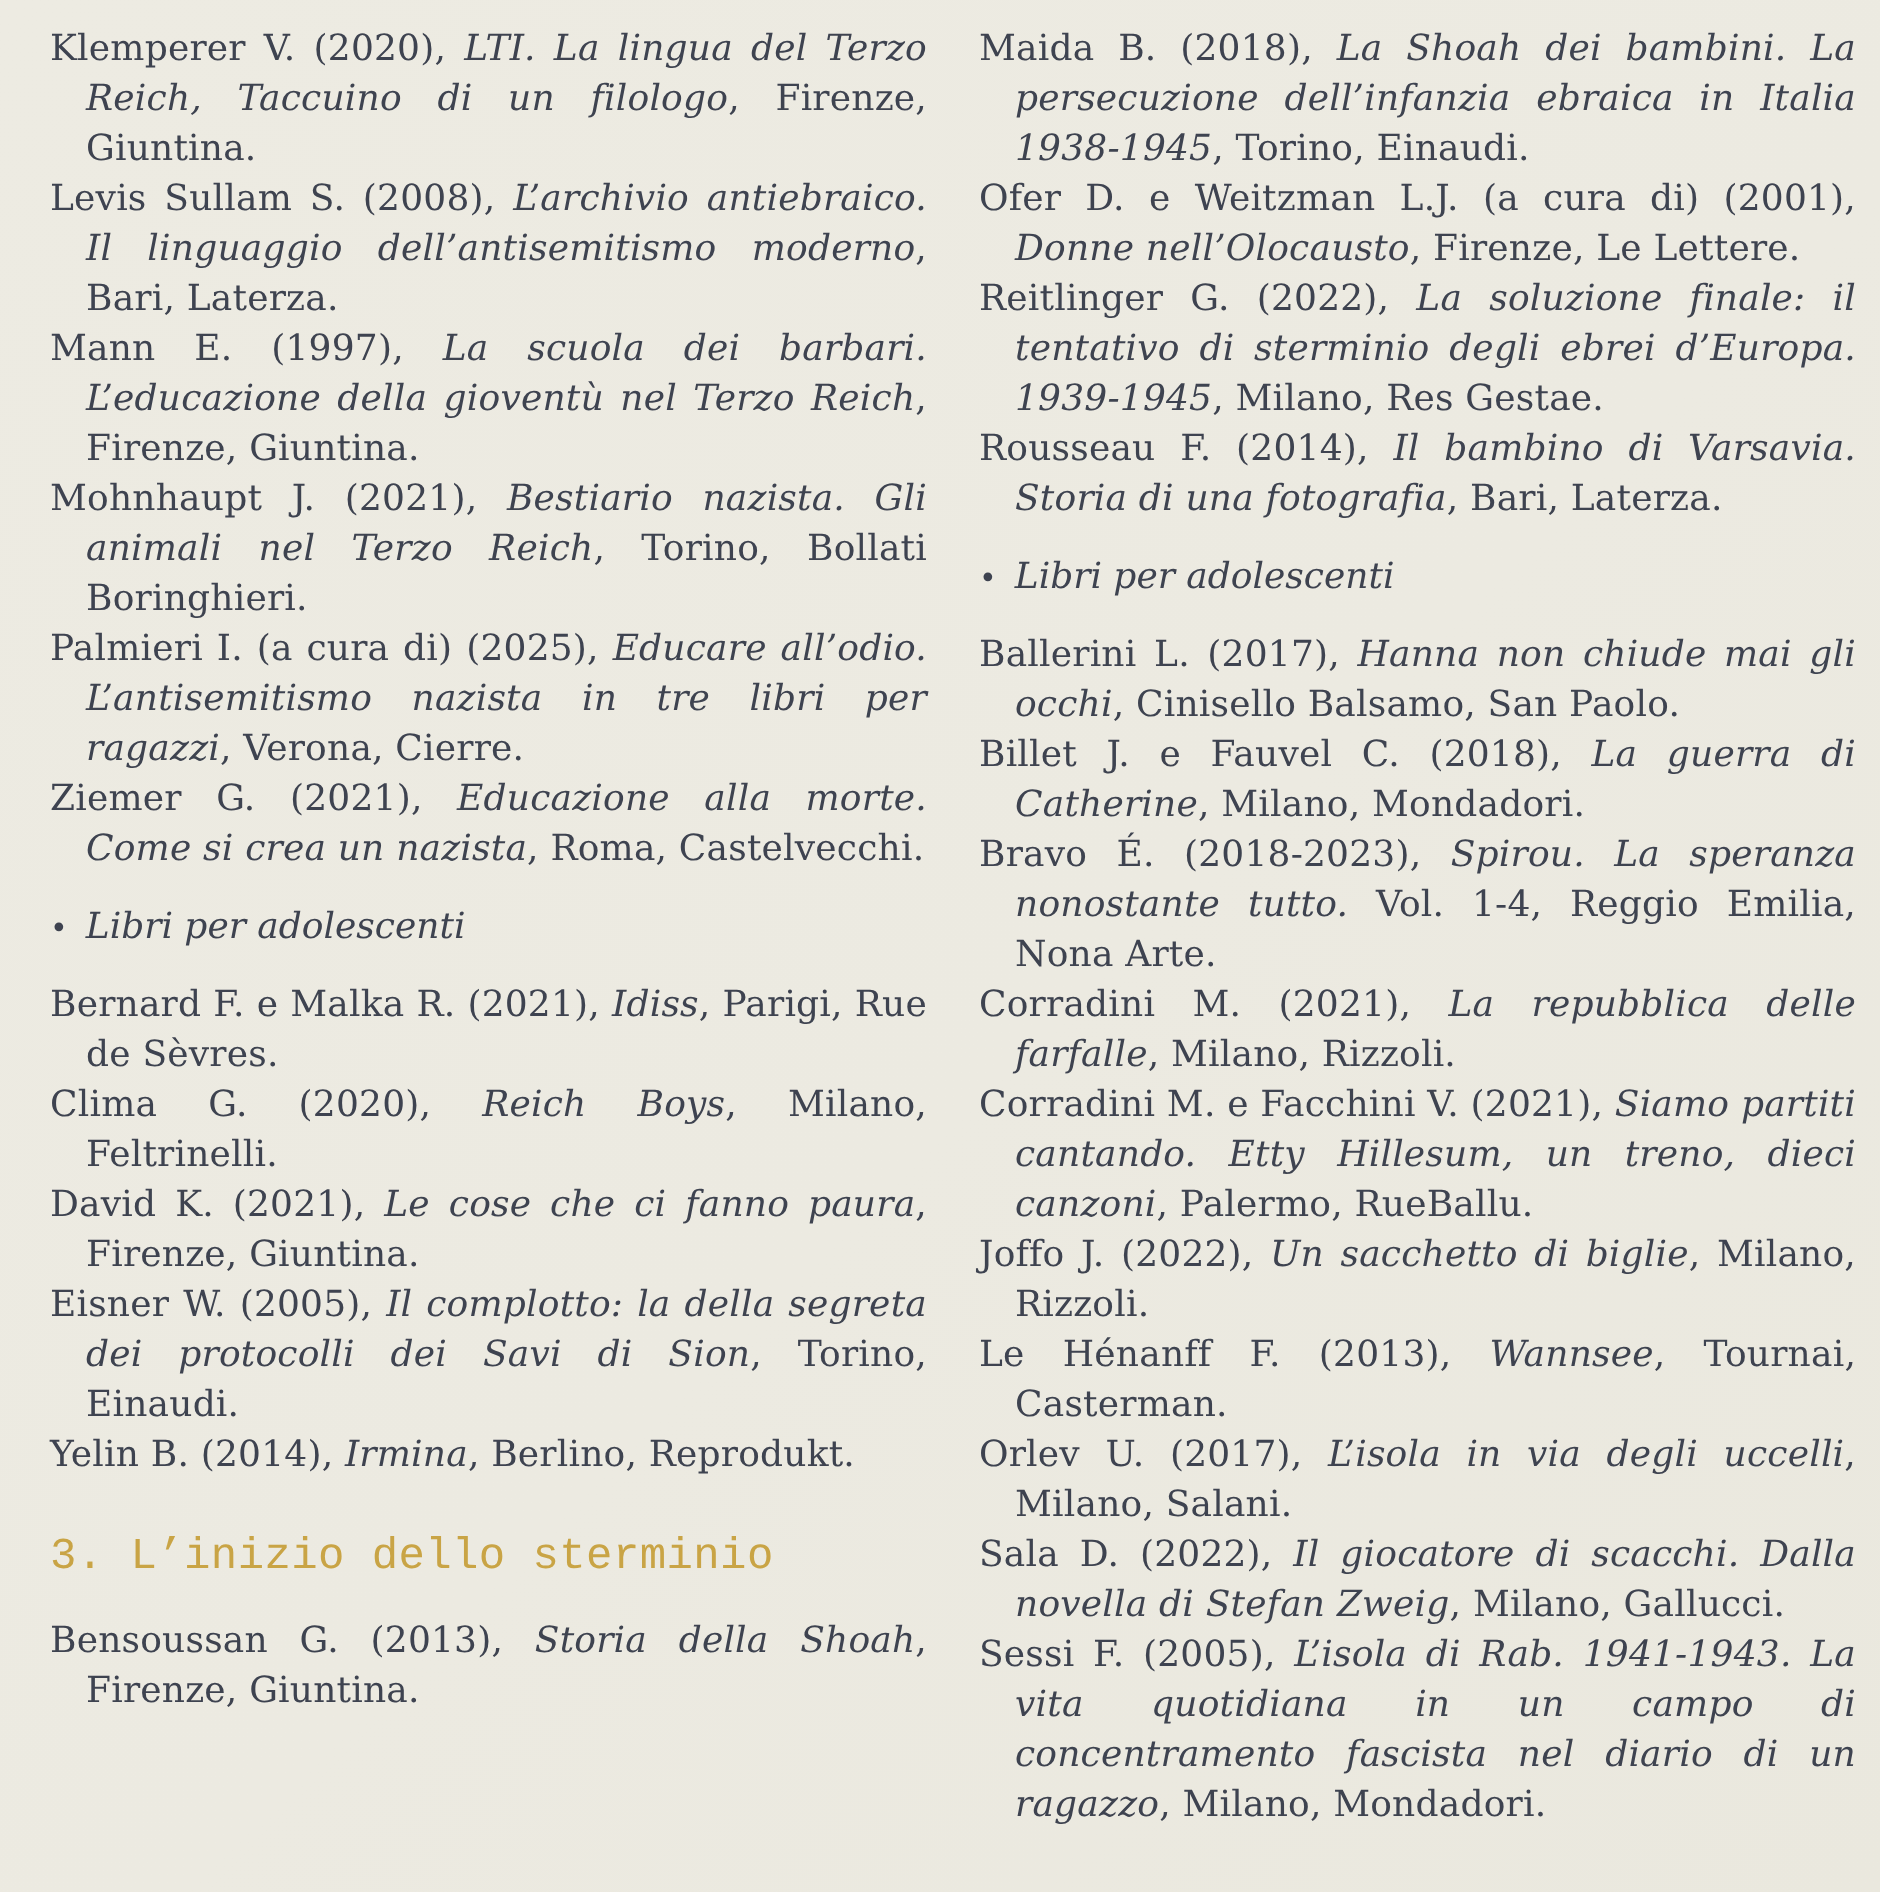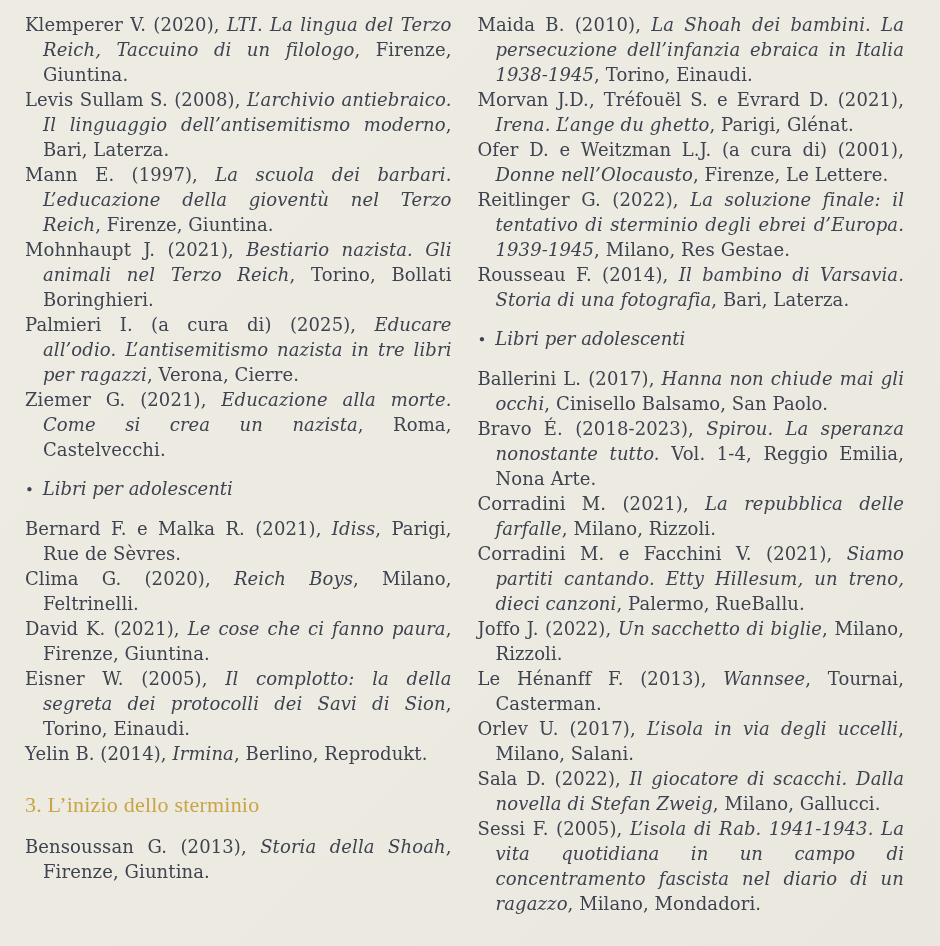--- a/index.html
+++ b/index.html
@@ -11,21 +11,21 @@
     height: 946px;
     background: #ECEAE1;
     color: #3E4350;
     font-family: "DejaVu Serif", serif;
     overflow: hidden;
   }
   .page {
     box-sizing: border-box;
     width: 940px;
     height: 946px;
-    padding: 12px 36px 10px 25px;
+    padding: 12px 12px 10px 25px;
     display: flex;
     gap: 26px;
     background: linear-gradient(135deg, #EDEBE2 0%, #ECEAE1 55%, #EAE8DE 100%);
   }
   .column {
     flex: 1 1 0;
     min-width: 0;
   }
   .entry {
     margin: 0;
@@ -44,21 +44,21 @@
     font-size: 18px;
     line-height: 25px;
     font-style: italic;
   }
   .subheading .bullet {
     font-style: normal;
     margin-right: 9px;
     font-size: 15px;
   }
   .section-heading {
-    font-family: Liberation Serif, serif;
+    font-family: Liberation Mono, monospace;
     font-size: 22px;
     line-height: 28px;
     margin: 25px 0 15px 0;
     letter-spacing: 0.2px;
   }
 </style>
 </head>
 <body style="background: rgb(236, 234, 225); color: rgb(62, 67, 80);">
 
 <div class="page">
@@ -72,27 +72,27 @@
       <div class="subheading"><span class="bullet">•</span><span>Libri per adolescenti</span></div>
       <p class="entry"><span>Bernard F. e Malka R. (2021), </span><em>Idiss</em><span>, Parigi, Rue de Sèvres.</span></p>
       <p class="entry"><span>Clima G. (2020), </span><em>Reich Boys</em><span>, Milano, Feltrinelli.</span></p>
       <p class="entry"><span>David K. (2021), </span><em>Le cose che ci fanno paura</em><span>, Firenze, Giuntina.</span></p>
       <p class="entry"><span>Eisner W. (2005), </span><em>Il complotto: la della segreta dei protocolli dei Savi di Sion</em><span>, Torino, Einaudi.</span></p>
       <p class="entry"><span>Yelin B. (2014), </span><em>Irmina</em><span>, Berlino, Reprodukt.</span></p>
       <div class="section-heading" style="color: rgb(201, 164, 69);">3. L’inizio dello sterminio</div>
       <p class="entry"><span>Bensoussan G. (2013), </span><em>Storia della Shoah</em><span>, Firenze, Giuntina.</span></p>
     </div>
   <div class="column">
-      <p class="entry"><span>Maida B. (2010), </span><em>La Shoah dei bambini. La persecuzione dell’infanzia ebraica in Italia 1938-1945</em><span>, Torino, Einaudi.</span></p>
-      <p class="entry"><span>Morvan J.D., Tréfouël S. e Evrard D. (2021), </span><em>Irena. L’ange du ghetto</em><span>, Parigi, Glénat.</span></p>
+      <p class="entry"><span>Maida B. (2018), </span><em>La Shoah dei bambini. La persecuzione dell’infanzia ebraica in Italia 1938-1945</em><span>, Torino, Einaudi.</span></p>
       <p class="entry"><span>Ofer D. e Weitzman L.J. (a cura di) (2001), </span><em>Donne nell’Olocausto</em><span>, Firenze, Le Lettere.</span></p>
       <p class="entry"><span>Reitlinger G. (2022), </span><em>La soluzione finale: il tentativo di sterminio degli ebrei d’Europa. 1939-1945</em><span>, Milano, Res Gestae.</span></p>
       <p class="entry"><span>Rousseau F. (2014), </span><em>Il bambino di Varsavia. Storia di una fotografia</em><span>, Bari, Laterza.</span></p>
       <div class="subheading"><span class="bullet">•</span><span>Libri per adolescenti</span></div>
       <p class="entry"><span>Ballerini L. (2017), </span><em>Hanna non chiude mai gli occhi</em><span>, Cinisello Balsamo, San Paolo.</span></p>
+      <p class="entry"><span>Billet J. e Fauvel C. (2018), </span><em>La guerra di Catherine</em><span>, Milano, Mondadori.</span></p>
       <p class="entry"><span>Bravo É. (2018-2023), </span><em>Spirou. La speranza nonostante tutto.</em><span> Vol. 1-4, Reggio Emilia, Nona Arte.</span></p>
       <p class="entry"><span>Corradini M. (2021), </span><em>La repubblica delle farfalle</em><span>, Milano, Rizzoli.</span></p>
       <p class="entry"><span>Corradini M. e Facchini V. (2021), </span><em>Siamo partiti cantando. Etty Hillesum, un treno, dieci canzoni</em><span>, Palermo, RueBallu.</span></p>
       <p class="entry"><span>Joffo J. (2022), </span><em>Un sacchetto di biglie</em><span>, Milano, Rizzoli.</span></p>
       <p class="entry"><span>Le Hénanff F. (2013), </span><em>Wannsee</em><span>, Tournai, Casterman.</span></p>
       <p class="entry"><span>Orlev U. (2017), </span><em>L’isola in via degli uccelli</em><span>, Milano, Salani.</span></p>
       <p class="entry"><span>Sala D. (2022), </span><em>Il giocatore di scacchi. Dalla novella di Stefan Zweig</em><span>, Milano, Gallucci.</span></p>
       <p class="entry"><span>Sessi F. (2005), </span><em>L’isola di Rab. 1941-1943. La vita quotidiana in un campo di concentramento fascista nel diario di un ragazzo</em><span>, Milano, Mondadori.</span></p>
     </div>
 </div>

